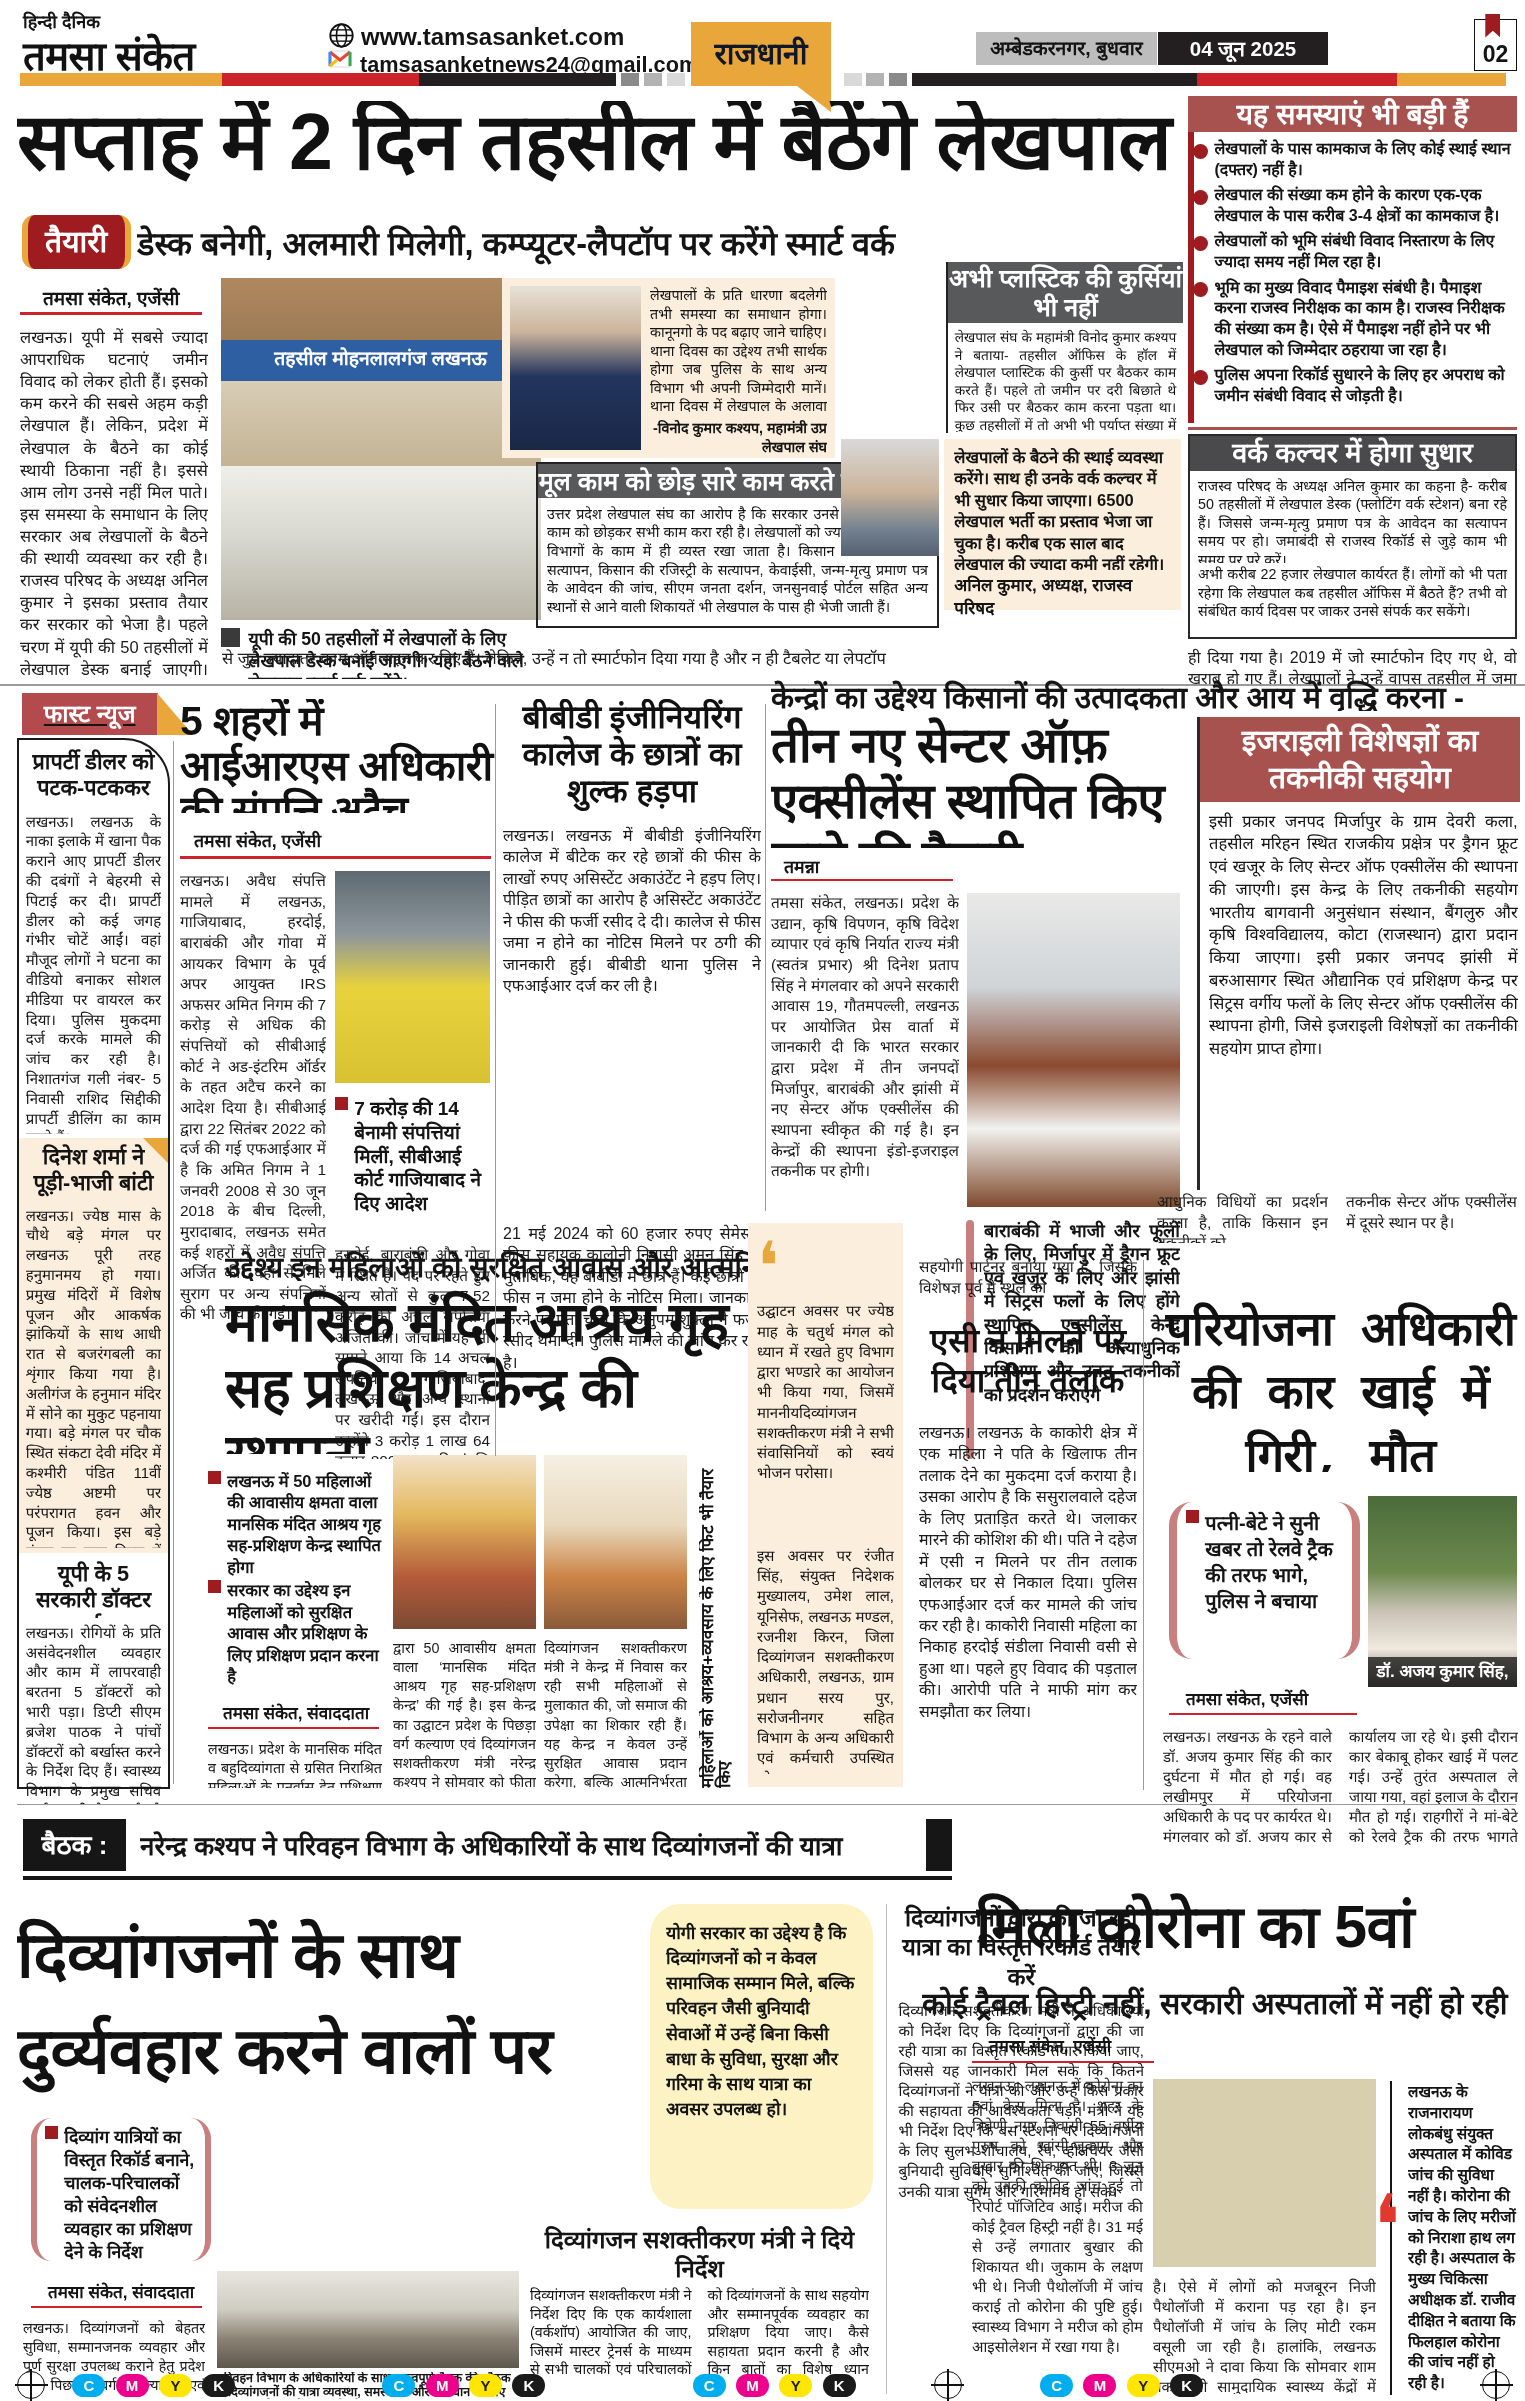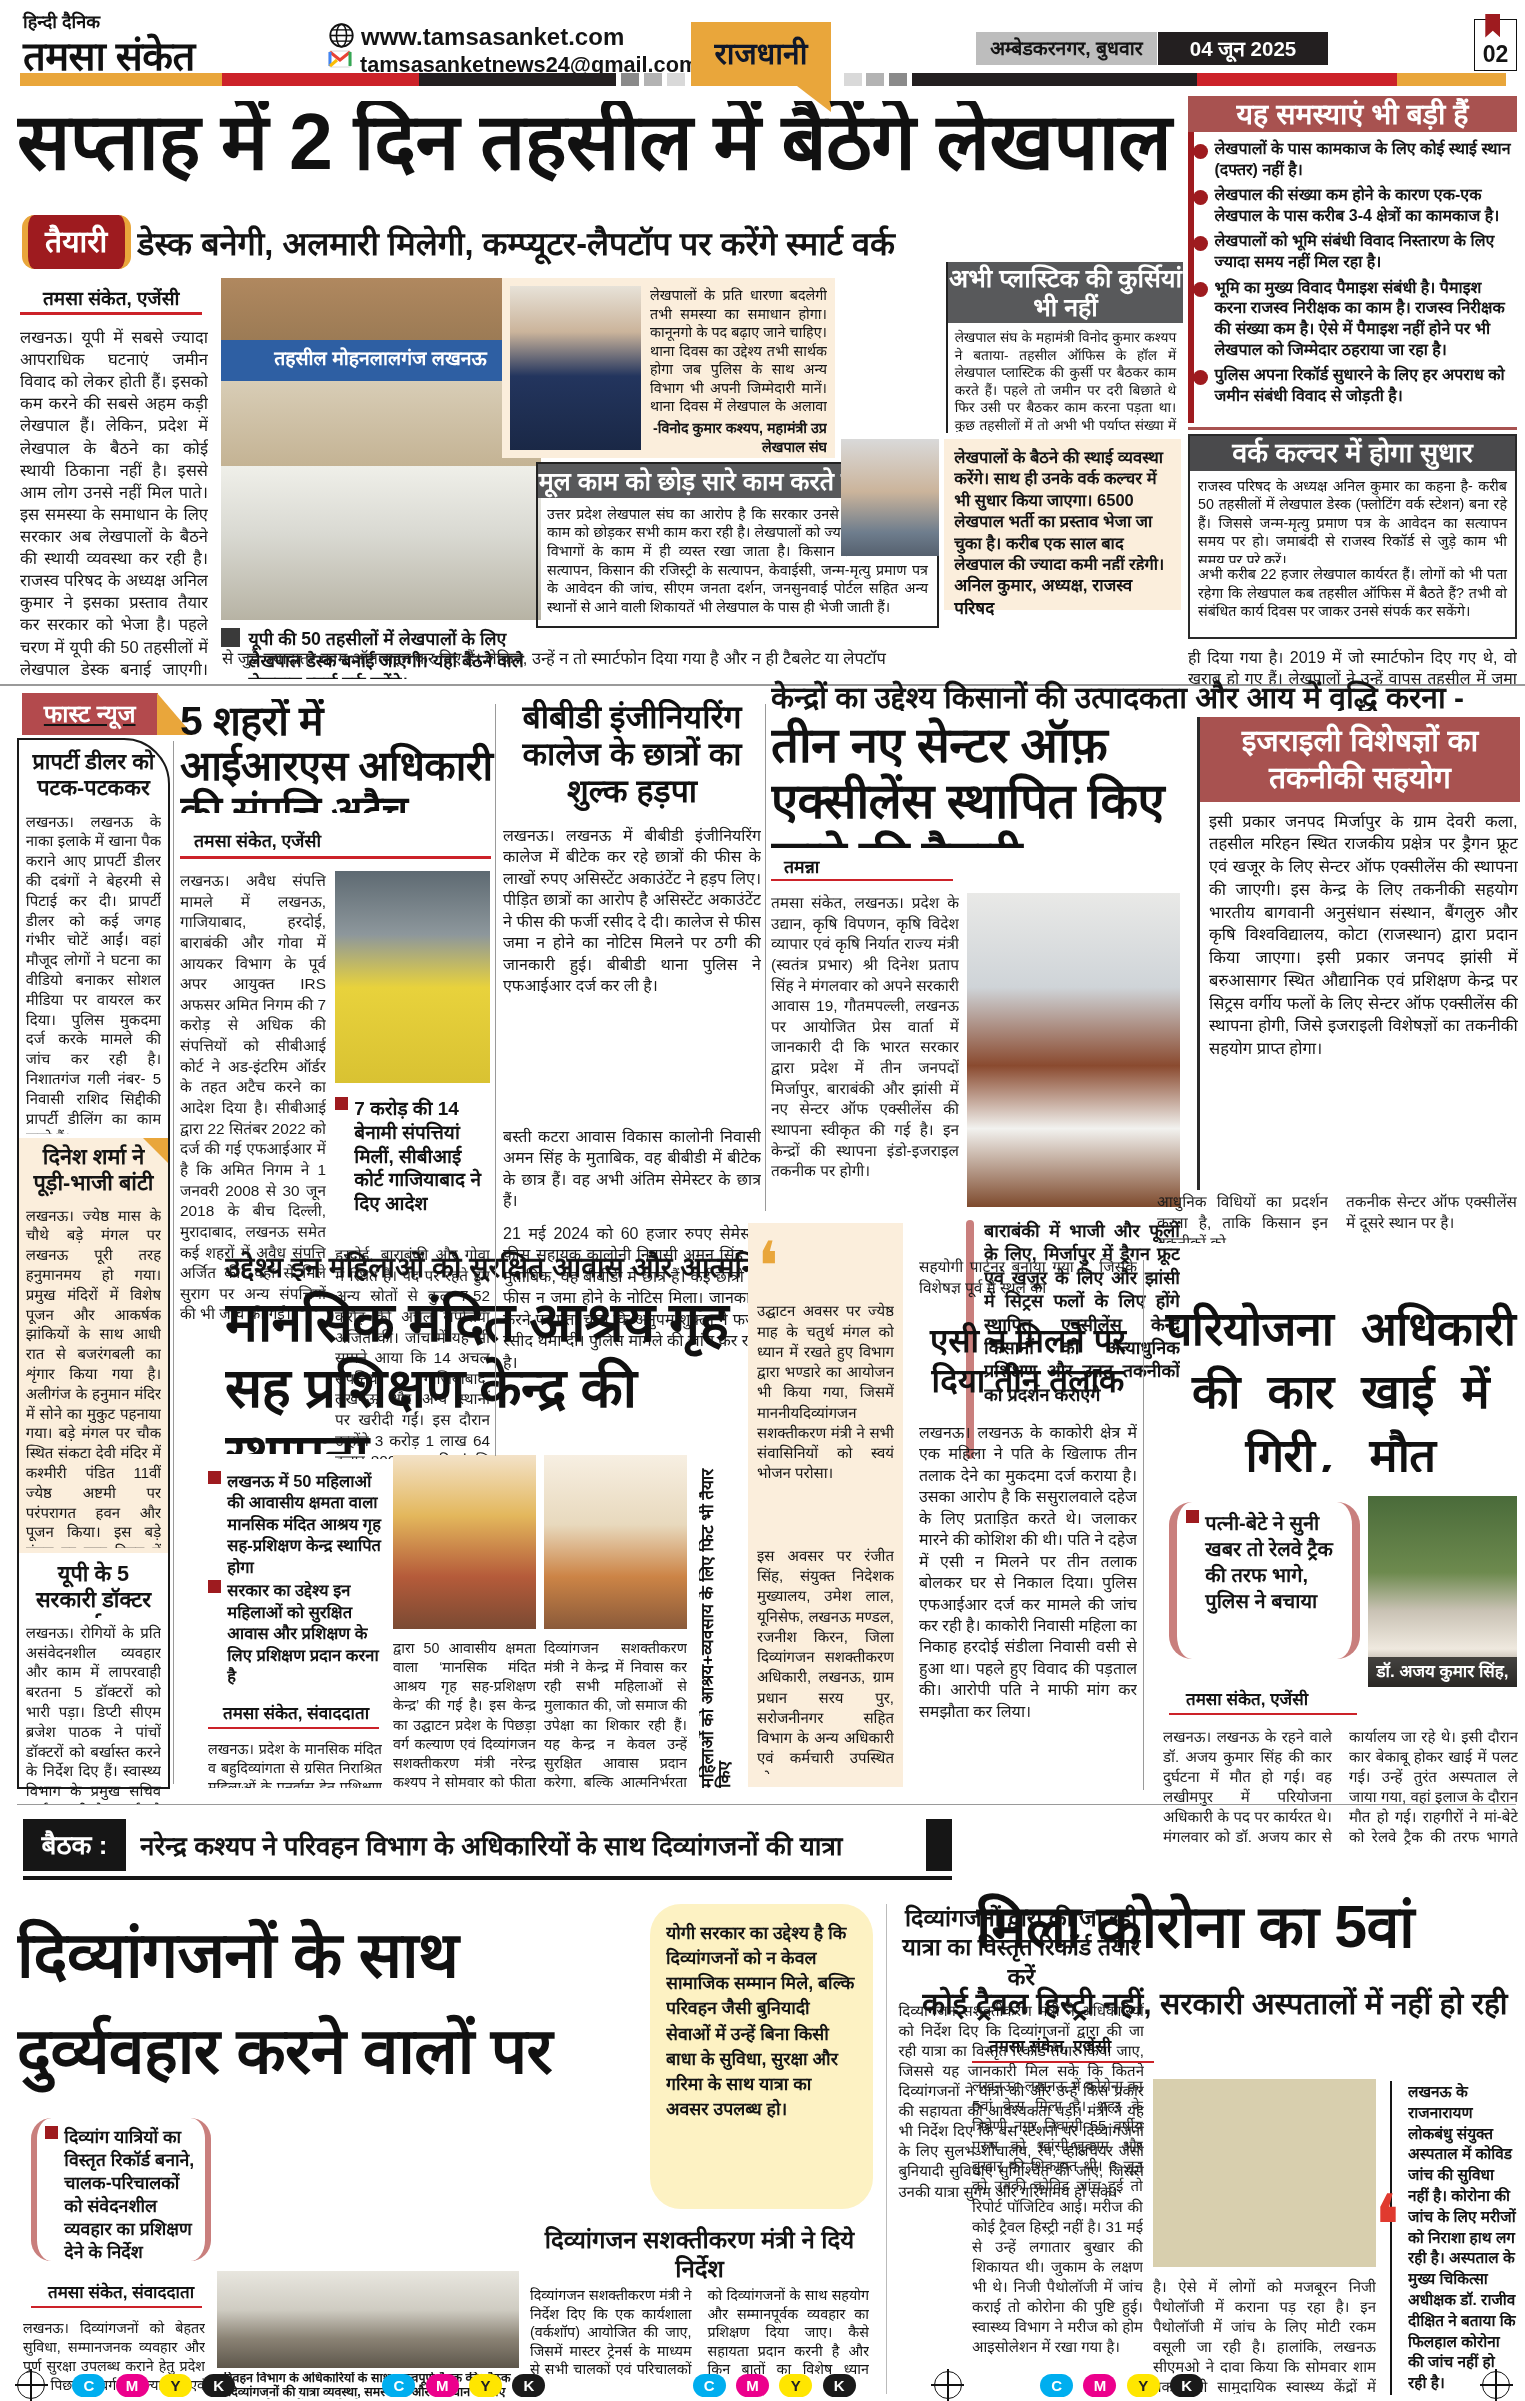--- a/index.html
+++ b/index.html
@@ -196,21 +196,20 @@
   <div class="abs body-text jt clip" style="left:180px;top:871px;width:146px;height:587px;">लखनऊ। अवैध संपत्ति मामले में लखनऊ, गाजियाबाद, हरदोई, बाराबंकी और गोवा में आयकर विभाग के पूर्व अपर आयुक्त IRS अफसर अमित निगम की 7 करोड़ से अधिक की संपत्तियों को सीबीआई कोर्ट ने अड-इंटरिम ऑर्डर के तहत अटैच करने का आदेश दिया है। सीबीआई द्वारा 22 सितंबर 2022 को दर्ज की गई एफआईआर में है कि अमित निगम ने 1 जनवरी 2008 से 30 जून 2018 के बीच दिल्ली, मुरादाबाद, लखनऊ समेत कई शहरों में अवैध संपत्ति अर्जित की। वहां से मिले सुराग पर अन्य संपत्तियों की भी जांच की गई।</div>
   <div class="photo ph-irs" style="left:335px;top:871px;width:155px;height:212px;"></div>
   <div class="abs" style="left:335px;top:1097px;width:155px;display:flex;">
     <span class="sq"></span>
     <span class="b clip" style="font-size:19px;line-height:1.25;height:140px;">7 करोड़ की 14 बेनामी संपत्तियां मिलीं, सीबीआई कोर्ट गाजियाबाद ने दिए आदेश</span>
   </div>
   <div class="abs body-text jt clip" style="left:335px;top:1245px;width:155px;height:214px;">हरदोई, बाराबंकी और गोवा में स्थित हैं। पद पर रहते हुए अन्य स्रोतों से कुल 7.52 करोड़ की अचल संपत्तियां अर्जित कीं। जांच में यह भी सामने आया कि 14 अचल संपत्तियां गाजियाबाद, लखनऊ और अन्य स्थानों पर खरीदी गईं। इस दौरान उन्होंने 3 करोड़ 1 लाख 64 हजार 800 रुपए की संपत्ति अटैच की।</div>
 
   <div class="abs hl ct clip" style="left:503px;top:699px;width:258px;height:114px;font-size:32px;line-height:1.15;letter-spacing:0;">बीबीडी इंजीनियरिंग कालेज के छात्रों का शुल्क हड़पा</div>
   <div class="abs body-text jt clip" style="left:503px;top:825px;width:258px;height:296px;font-size:16px;">लखनऊ। लखनऊ में बीबीडी इंजीनियरिंग कालेज में बीटेक कर रहे छात्रों की फीस के लाखों रुपए असिस्टेंट अकाउंटेंट ने हड़प लिए। पीड़ित छात्रों का आरोप है असिस्टेंट अकाउंटेंट ने फीस की फर्जी रसीद दे दी। कालेज से फीस जमा न होने का नोटिस मिलने पर ठगी की जानकारी हुई। बीबीडी थाना पुलिस ने एफआईआर दर्ज कर ली है।</div>
-  <div class="abs body-text jt clip" style="left:503px;top:1126px;width:258px;height:91px;font-size:16px;">बस्ती कटरा आवास विकास कालोनी निवासी अमन सिंह के मुताबिक, वह बीबीडी में बीटेक के छात्र हैं। वह अभी अंतिम सेमेस्टर के छात्र हैं।</div>
   <div class="abs body-text jt clip" style="left:503px;top:1223px;width:258px;height:237px;font-size:16px;">21 मई 2024 को 60 हजार रुपए सेमेस्टर फीस सहायक कालोनी निवासी अमन सिंह के मुताबिक, वह बीबीडी में छात्र हैं। कई छात्रों के फीस न जमा होने के नोटिस मिला। जानकारी करने पर पता चला कि अनुपम शुक्ला ने फर्जी रसीद थमा दी। पुलिस मामले की जांच कर रही है।</div>
 
   <div class="abs b clip" style="left:771px;top:676px;width:747px;height:35px;font-size:30px;">केन्द्रों का उद्देश्य किसानों की उत्पादकता और आय में वृद्धि करना - दिनेश प्रताप सिंह</div>
   <div class="abs hl clip" style="left:771px;top:717px;width:419px;height:131px;font-size:49px;line-height:1.15;">तीन नए सेन्टर ऑफ़ एक्सीलेंस स्थापित किए जाने की तैयारी</div>
   <div class="abs b" style="left:784px;top:854px;font-size:17.7px;">तमन्ना</div>
   <div class="abs rule-red" style="left:771px;top:879px;width:182px;height:2.3px;"></div>
   <div class="abs body-text jt clip" style="left:771px;top:893px;width:188px;height:567px;">तमसा संकेत, लखनऊ। प्रदेश के उद्यान, कृषि विपणन, कृषि विदेश व्यापार एवं कृषि निर्यात राज्य मंत्री (स्वतंत्र प्रभार) श्री दिनेश प्रताप सिंह ने मंगलवार को अपने सरकारी आवास 19, गौतमपल्ली, लखनऊ पर आयोजित प्रेस वार्ता में जानकारी दी कि भारत सरकार द्वारा प्रदेश में तीन जनपदों मिर्जापुर, बाराबंकी और झांसी में नए सेन्टर ऑफ एक्सीलेंस की स्थापना स्वीकृत की गई है। इन केन्द्रों की स्थापना इंडो-इजराइल तकनीक पर होगी।</div>
   <div class="photo ph-minister" style="left:967px;top:893px;width:213px;height:314px;"></div>
   <div class="abs" style="left:967px;top:1220px;width:213px;height:239px;">
     <div class="abs" style="left:-1.1px;top:0;width:8px;height:239px;background:#c97f7d;border-radius:5.7px;"></div>

